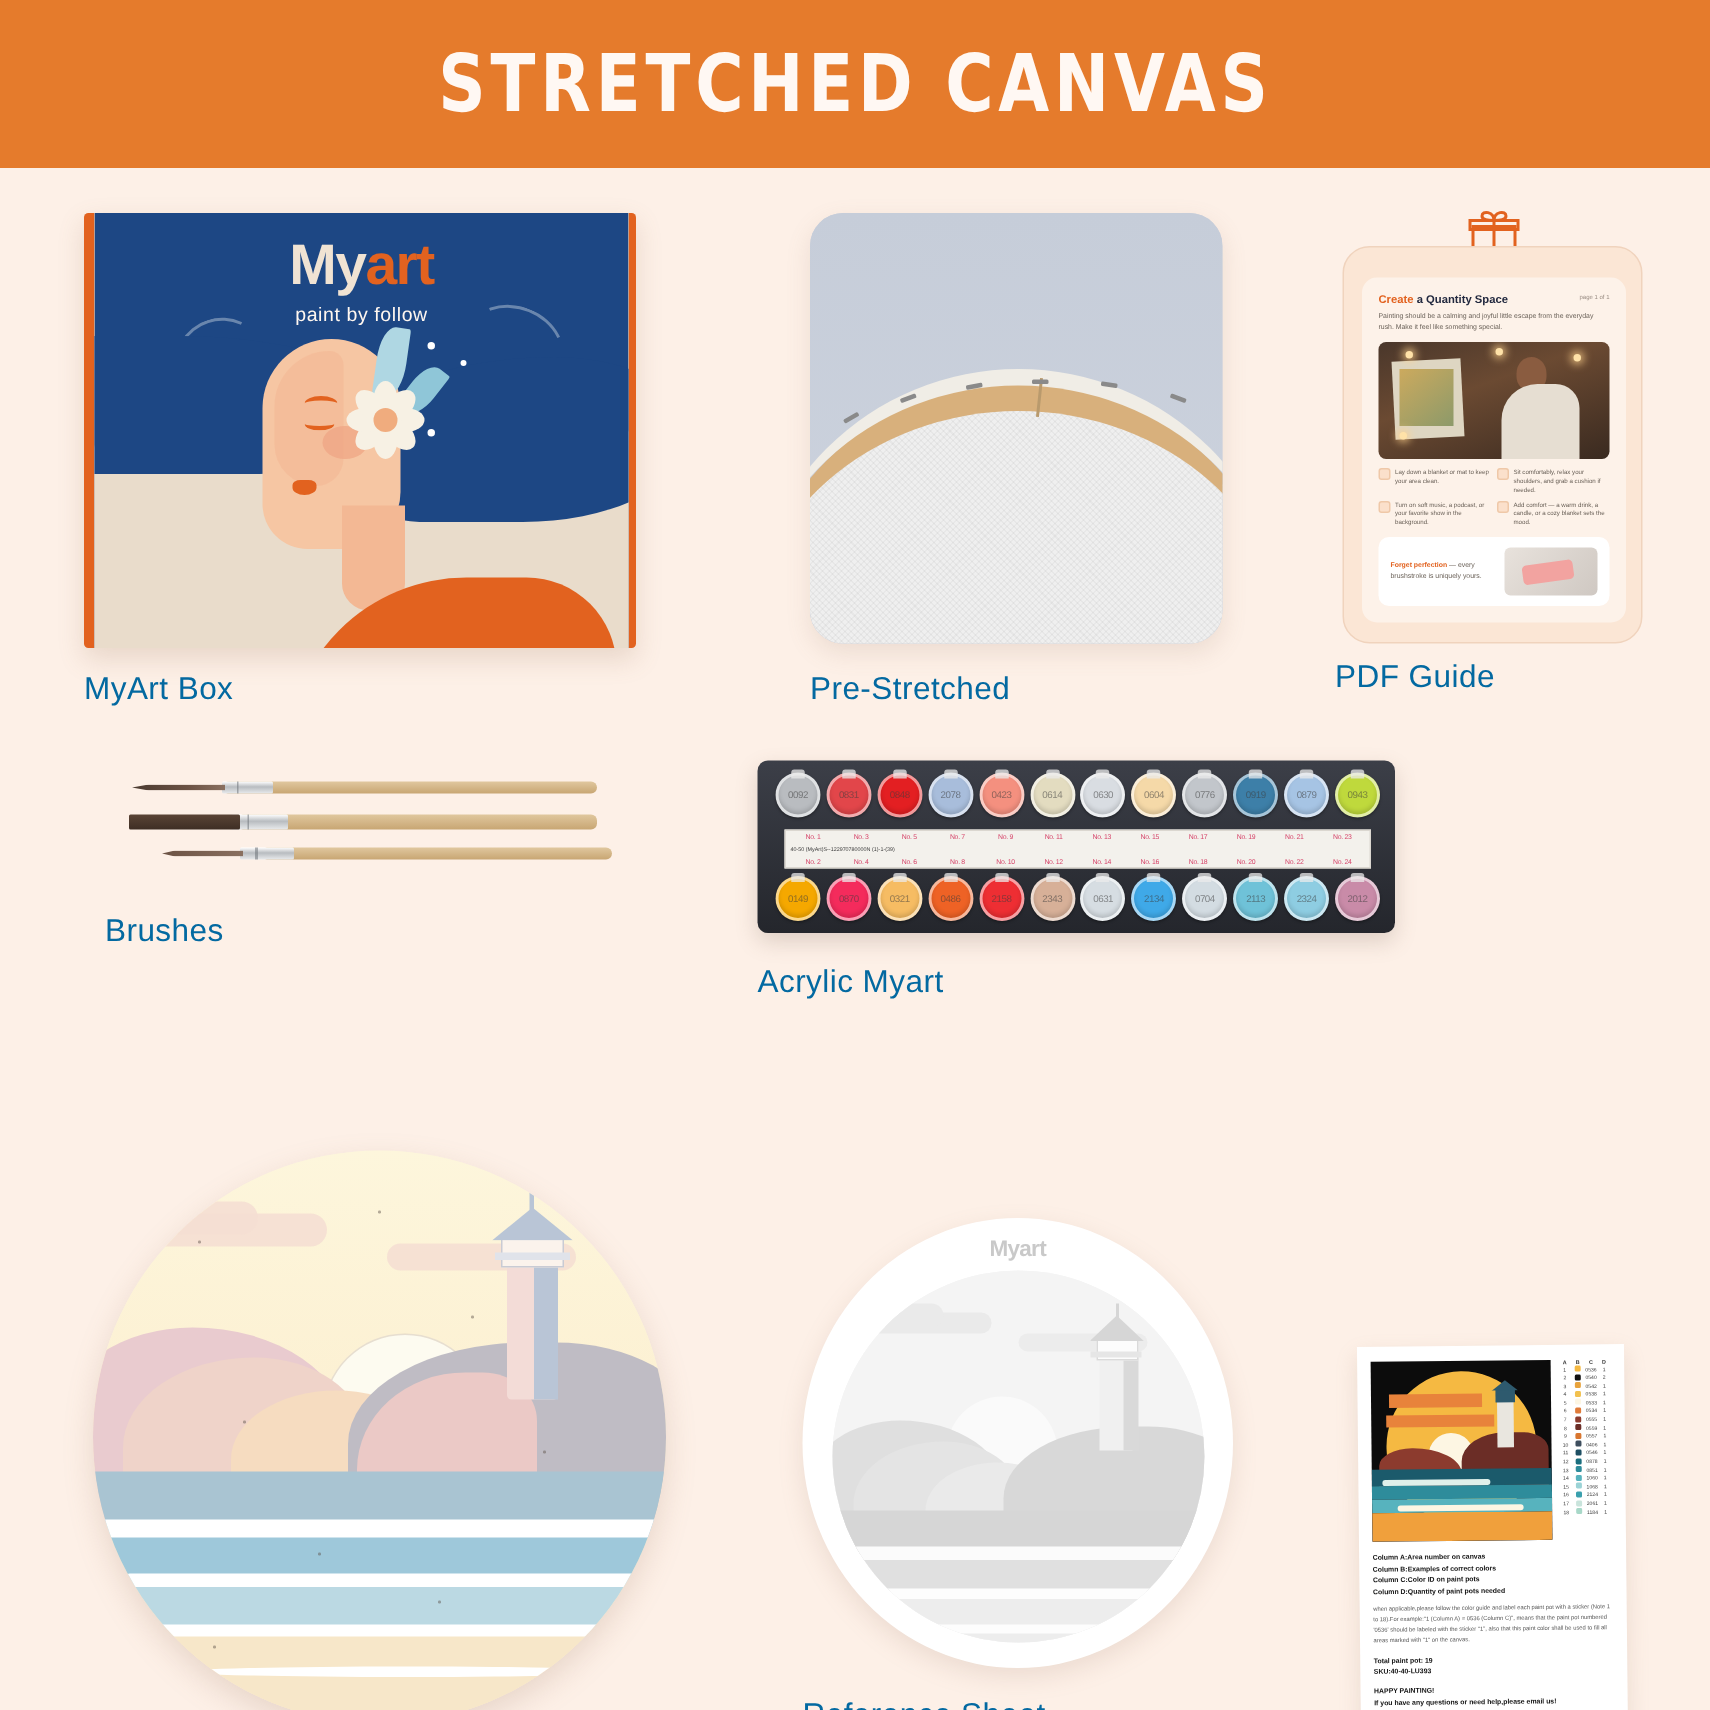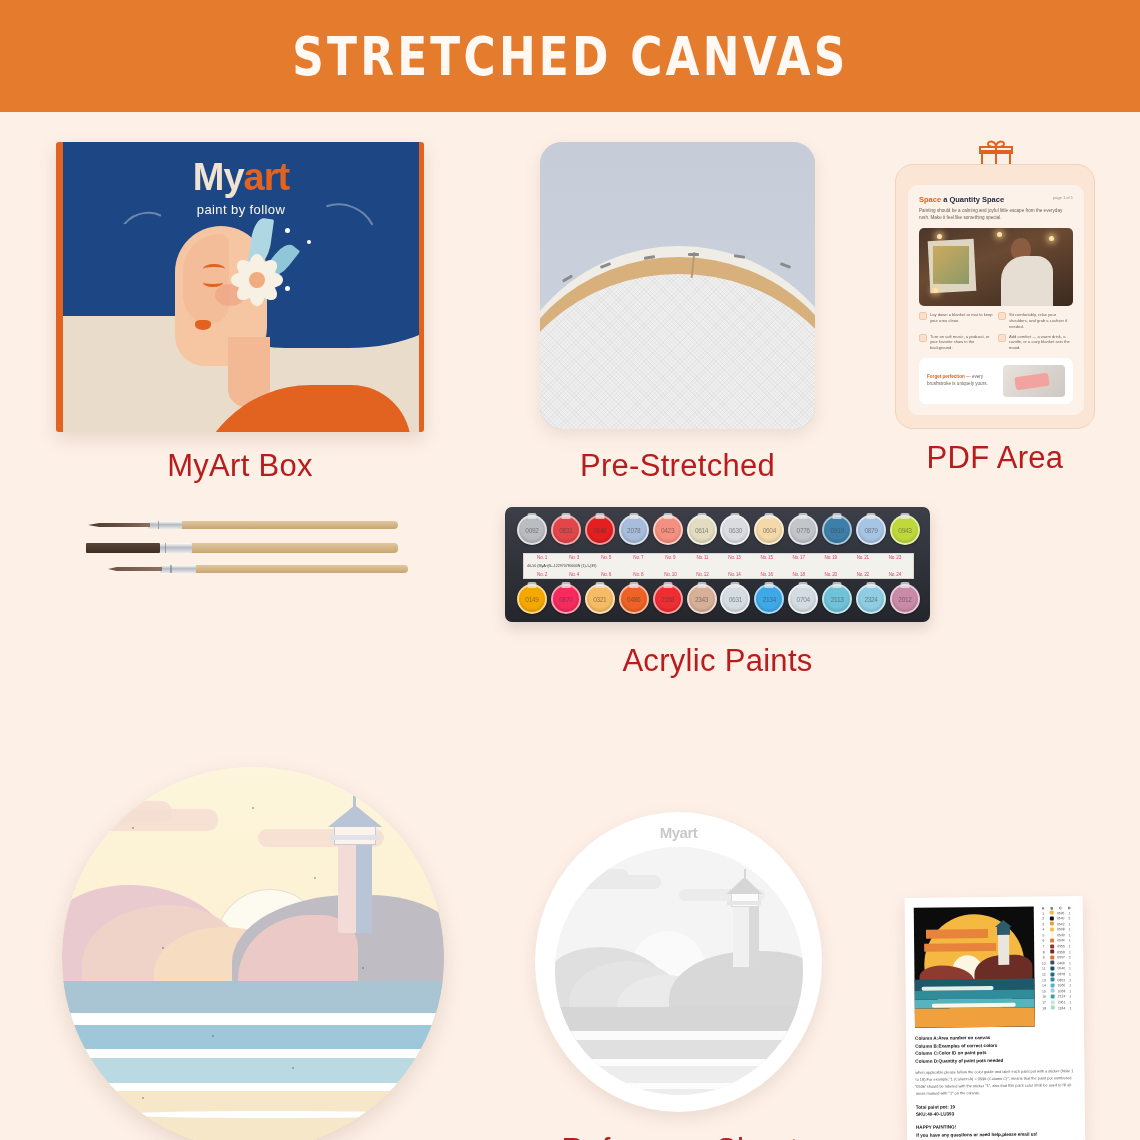--- a/index.html
+++ b/index.html
@@ -23,23 +23,23 @@
     font-weight: 700;
     letter-spacing: 3.5px;
     font-family: "DejaVu Sans Condensed", "Liberation Sans Narrow", "Liberation Sans", sans-serif;
     transform: scaleX(0.92);
   }
 
   
   .grid { position: relative; width: 1140px; height: 1028px; }
   .cell { position: absolute; }
   .caption {
-    text-align: center;
-    color: #b91c1c;
-    font-size: 31px;
+    text-align: left;
+    color: #0369a1;
+    font-size: 21px;
     letter-spacing: .3px;
     white-space: nowrap;
   }
 
   
   .box-wrap { left: 56px; top: 30px; width: 368px; height: 300px; }
   .box {
     position: relative; width: 368px; height: 290px;
     border-radius: 3px; overflow: hidden;
     box-shadow: 0 7px 18px rgba(150,110,80,.20);
@@ -320,21 +320,21 @@
         <rect x="2" y="8" width="32" height="6" fill="none" stroke="#E2621F" stroke-width="2"></rect>
         <line x1="18" y1="8" x2="18" y2="30" stroke="#E2621F" stroke-width="2"></line>
         <path d="M18 8 C18 2, 10 1, 10 5 C10 8, 15 8, 18 8Z" fill="none" stroke="#E2621F" stroke-width="2"></path>
         <path d="M18 8 C18 2, 26 1, 26 5 C26 8, 21 8, 18 8Z" fill="none" stroke="#E2621F" stroke-width="2"></path>
       </svg>
     </div>
     <div class="pdf-card">
       <div class="pdf-sheet">
         <div class="pdf-h">
           <span class="pdf-page">page 1 of 1</span>
-          <span class="o">Space</span><span> a Quantity Space</span>
+          <span class="o">Create</span><span> a Quantity Space</span>
         </div>
         <div class="pdf-p">Painting should be a calming and joyful little escape from the everyday rush. Make it feel like something special.</div>
         <div class="pdf-photo">
           <div class="ph-easel"></div>
           <div class="ph-art"></div>
           <div class="ph-person-head"></div>
           <div class="ph-person-body"></div>
           <div class="ph-glow" style="left:18px;top:6px;"></div>
           <div class="ph-glow" style="left:78px;top:4px;"></div>
           <div class="ph-glow" style="left:130px;top:8px;"></div>
@@ -359,21 +359,21 @@
           </div>
         </div>
         <div class="pdf-foot">
           <div class="pdf-foot-tx">
             <b>Forget perfection</b><span> — every brushstroke is uniquely yours.</span>
           </div>
           <div class="pdf-foot-img"></div>
         </div>
       </div>
     </div>
-    <div class="caption" style="position:absolute;left:0;right:0;top:298px;">PDF Area</div>
+    <div class="caption" style="position:absolute;left:0;right:0;top:298px;">PDF Guide</div>
   </div>
 
   <div class="cell brush-wrap">
     <div style="position:relative;width:340px;height:80px;">
 
       <div class="brush" style="left:18px;top:14px;width:310px;height:8px;">
         <div class="b-handle" style="width:248px;"></div>
         <div class="b-ferrule" style="left:60px;width:34px;"></div>
         <div class="b-tip" style="top:2px;width:62px;height:4px;background:linear-gradient(90deg,#4A3A30 0%,#6B5244 60%,#8A7060 100%);border-radius:3px 0 0 3px;clip-path:polygon(0 50%,18% 0,100% 0,100% 100%,18% 100%);"></div>
       </div>
@@ -383,20 +383,21 @@
         <div class="b-ferrule" style="left:78px;width:38px;"></div>
         <div class="b-tip" style="left:10px;top:0;width:74px;height:10px;background:linear-gradient(#5A4436,#3E2E24);border-radius:1px;"></div>
       </div>
 
       <div class="brush" style="left:38px;top:58px;width:300px;height:8px;">
         <div class="b-handle" style="width:232px;"></div>
         <div class="b-ferrule" style="left:52px;width:36px;"></div>
         <div class="b-tip" style="top:2px;width:54px;height:4px;background:linear-gradient(90deg,#6B5244,#8A7060);clip-path:polygon(0 50%,16% 0,100% 0,100% 100%,16% 100%);"></div>
       </div>
     </div>
+    <div class="caption" style="margin-top:22px;">Brushes</div>
   </div>
 
   <div class="cell paints-wrap">
     <div class="tray">
       <div class="pot-row top">
           <div class="pot" style="background: rgb(185, 188, 192);">
             <div class="pot-nub"></div>
             <span class="pot-code">0092</span>
           </div>
           <div class="pot" style="background: rgb(226, 70, 74);">
@@ -519,21 +520,21 @@
           <div class="pot" style="background: rgb(142, 205, 226);">
             <div class="pot-nub"></div>
             <span class="pot-code">2324</span>
           </div>
           <div class="pot" style="background: rgb(201, 139, 168);">
             <div class="pot-nub"></div>
             <span class="pot-code">2012</span>
           </div>
         </div>
     </div>
-    <div class="caption" style="margin-top:21px;">Acrylic Paints</div>
+    <div class="caption" style="margin-top:21px;">Acrylic Myart</div>
   </div>
 
   <div class="cell canvas-wrap">
     <div class="round-canvas">
       <div class="rc-sky"></div>
       <div class="rc-cloud" style="left:26px;top:42px;width:130px;height:22px;"></div>
       <div class="rc-cloud" style="left:48px;top:34px;width:62px;height:22px;"></div>
       <div class="rc-cloud" style="left:196px;top:62px;width:126px;height:18px;"></div>
       <div class="rc-sun"></div>
       <div class="rc-hill" style="left:-20px;top:118px;width:190px;height:130px;background:#E9CBCF;border-radius:50% 60% 0 0;"></div>

